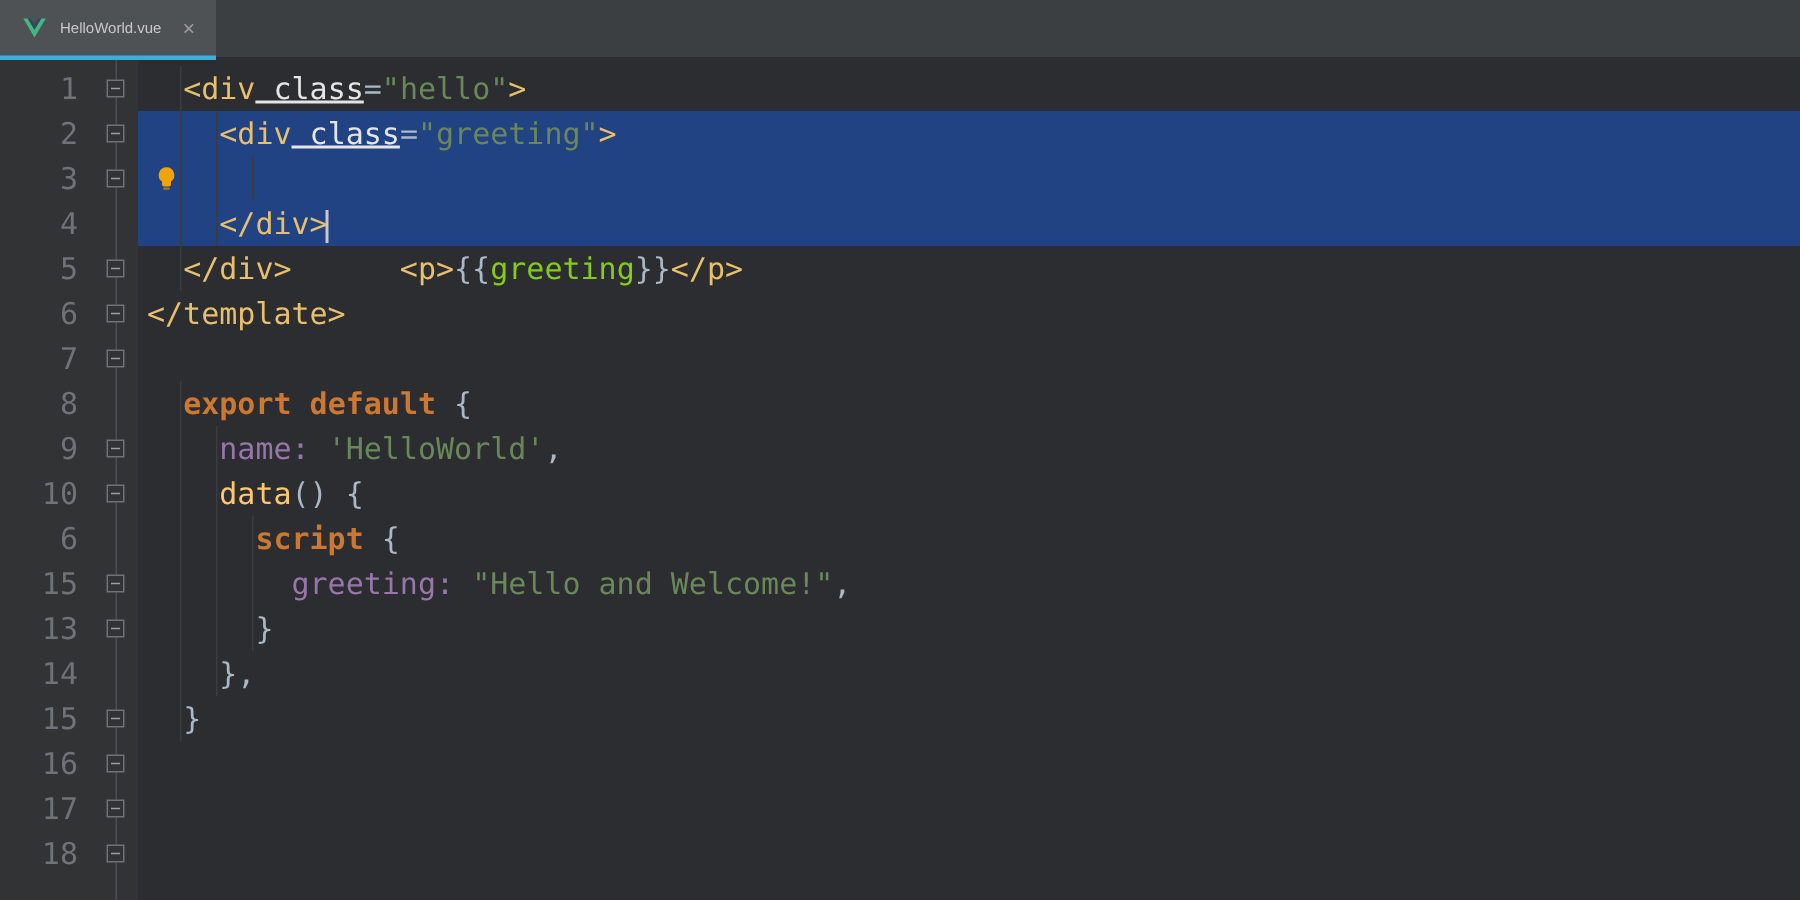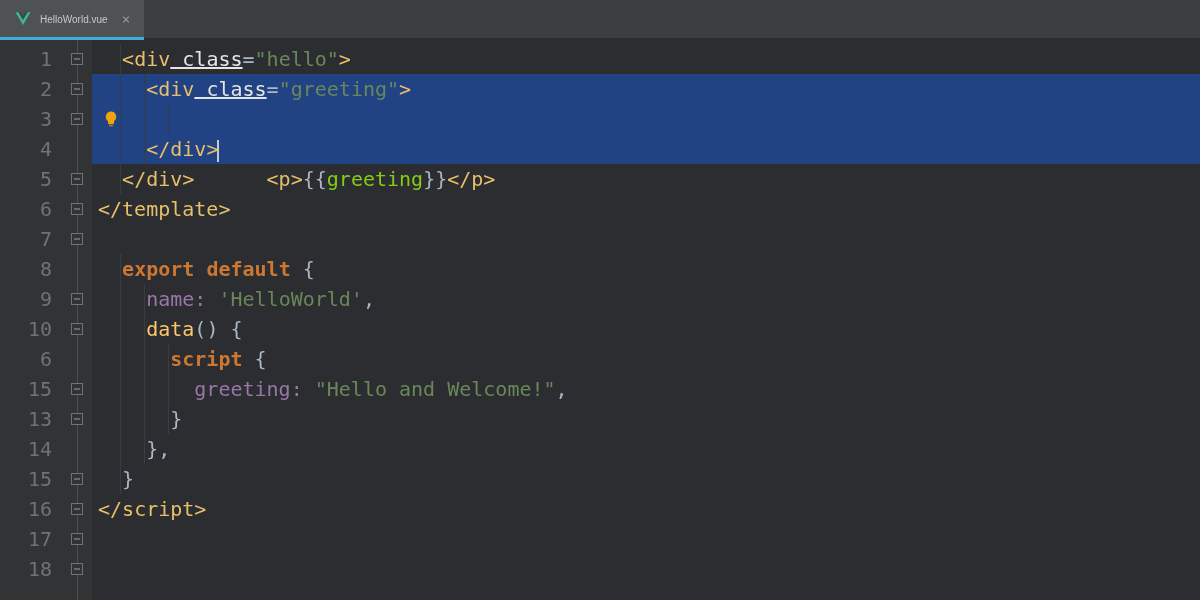--- a/index.html
+++ b/index.html
@@ -136,16 +136,15 @@
       <div class="line"><span class="c-tag">&lt;/template&gt;</span></div>
       <div class="line"></div>
       <div class="line"><span class="indent i1"></span>  <span class="c-key">export </span><span class="c-key">default </span><span class="c-punc">{</span></div>
       <div class="line"><span class="indent i1"></span><span class="indent i2"></span>    <span class="c-prop">name: </span><span class="c-str">'HelloWorld'</span><span class="c-punc">,</span></div>
       <div class="line"><span class="indent i1"></span><span class="indent i2"></span>    <span class="c-name">data</span><span class="c-punc">() {</span></div>
       <div class="line"><span class="indent i1"></span><span class="indent i2"></span><span class="indent i3"></span>      <span class="c-key">script </span><span class="c-punc">{</span></div>
       <div class="line"><span class="indent i1"></span><span class="indent i2"></span><span class="indent i3"></span>        <span class="c-prop">greeting: </span><span class="c-str">"Hello and Welcome!"</span><span class="c-punc">,</span></div>
       <div class="line"><span class="indent i1"></span><span class="indent i2"></span><span class="indent i3"></span>      <span class="c-punc">}</span></div>
       <div class="line"><span class="indent i1"></span><span class="indent i2"></span>    <span class="c-punc">},</span></div>
       <div class="line"><span class="indent i1"></span>  <span class="c-punc">}</span></div>
-      <div class="line"><span class="c-tag">&lt;</span><span class="c-tag">/script&gt;</span></div>
     </div>
   </div>
 </div>
 
 </body></html>

